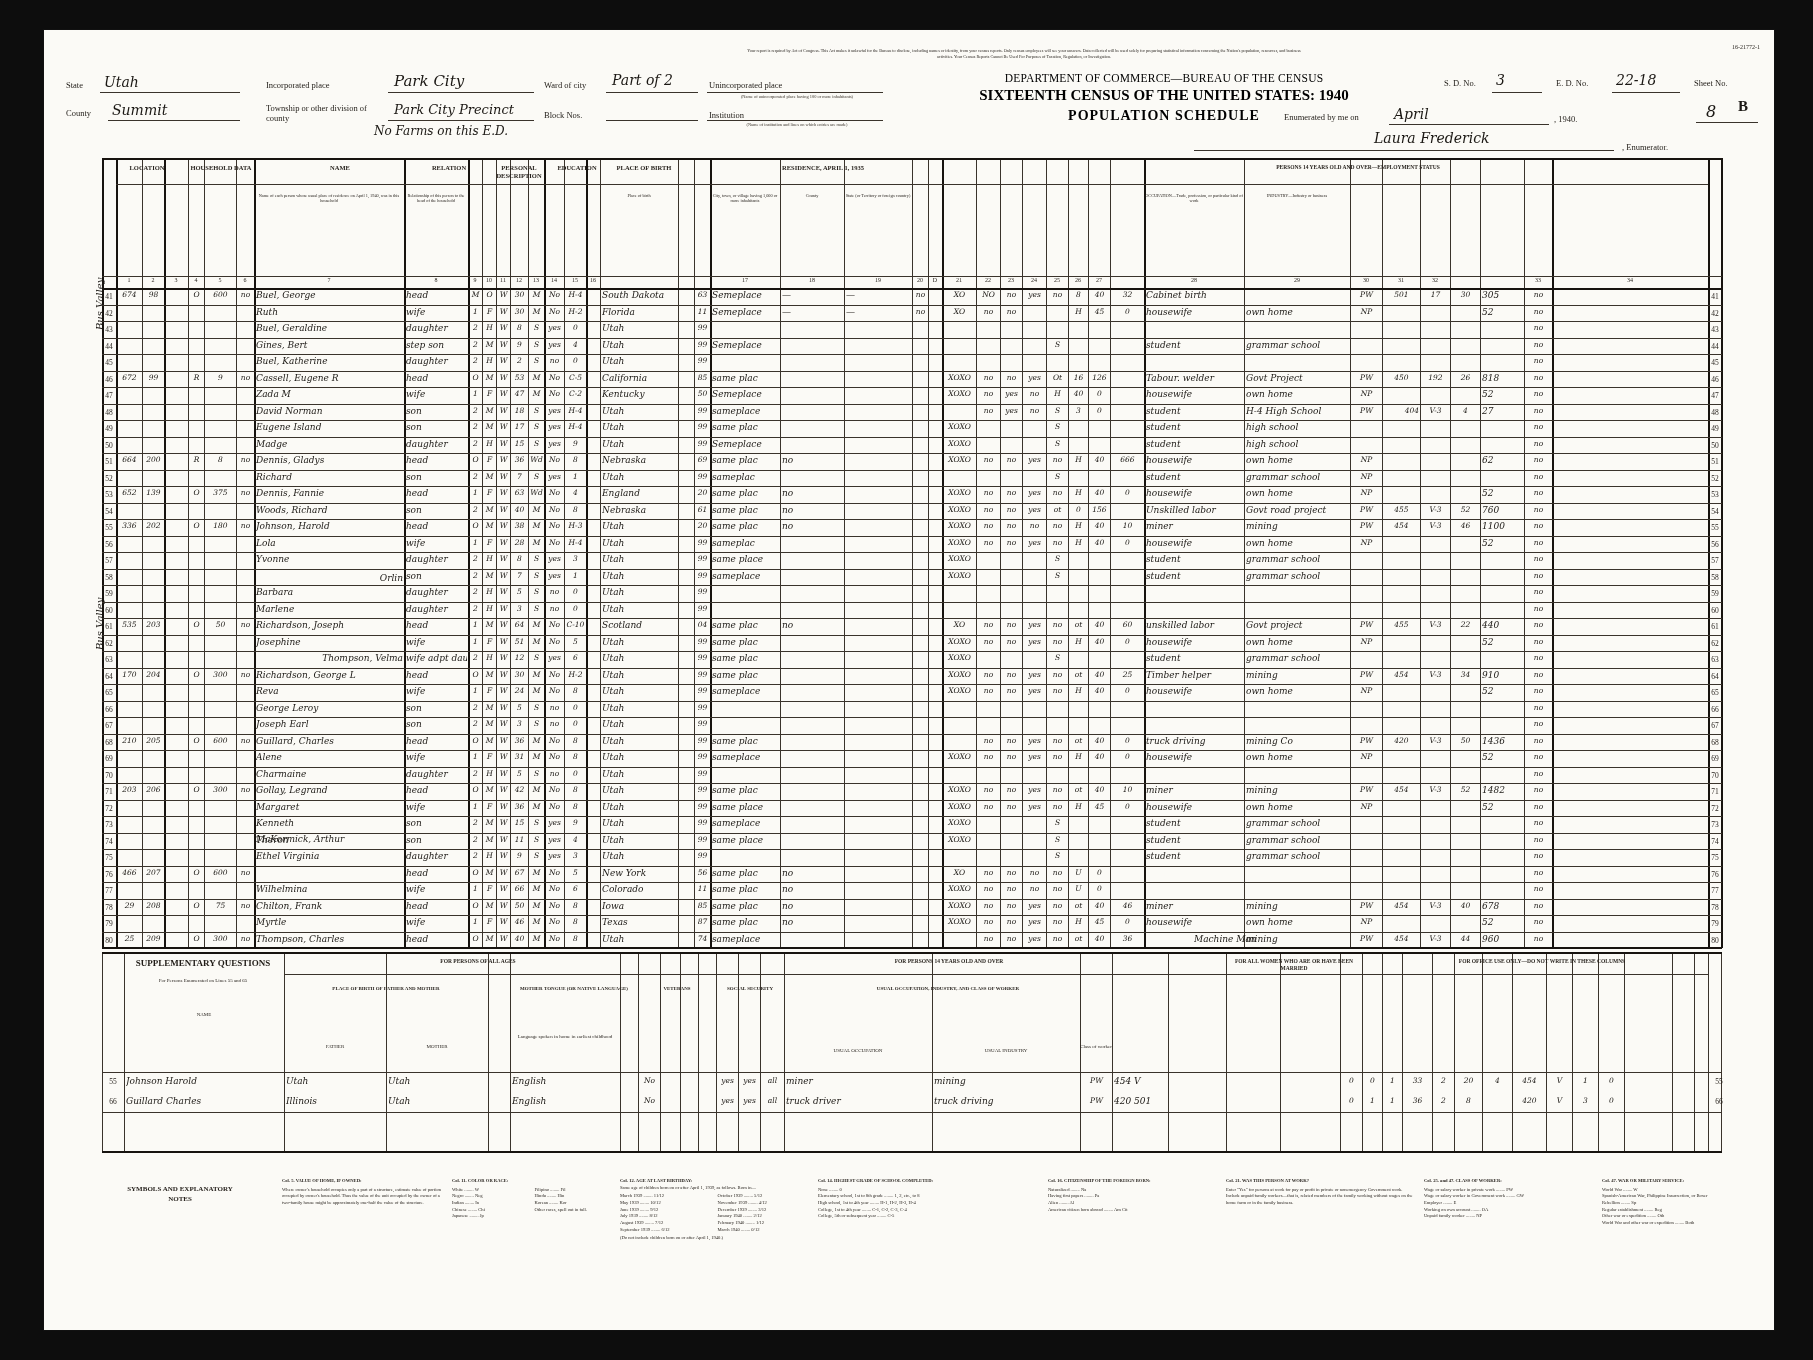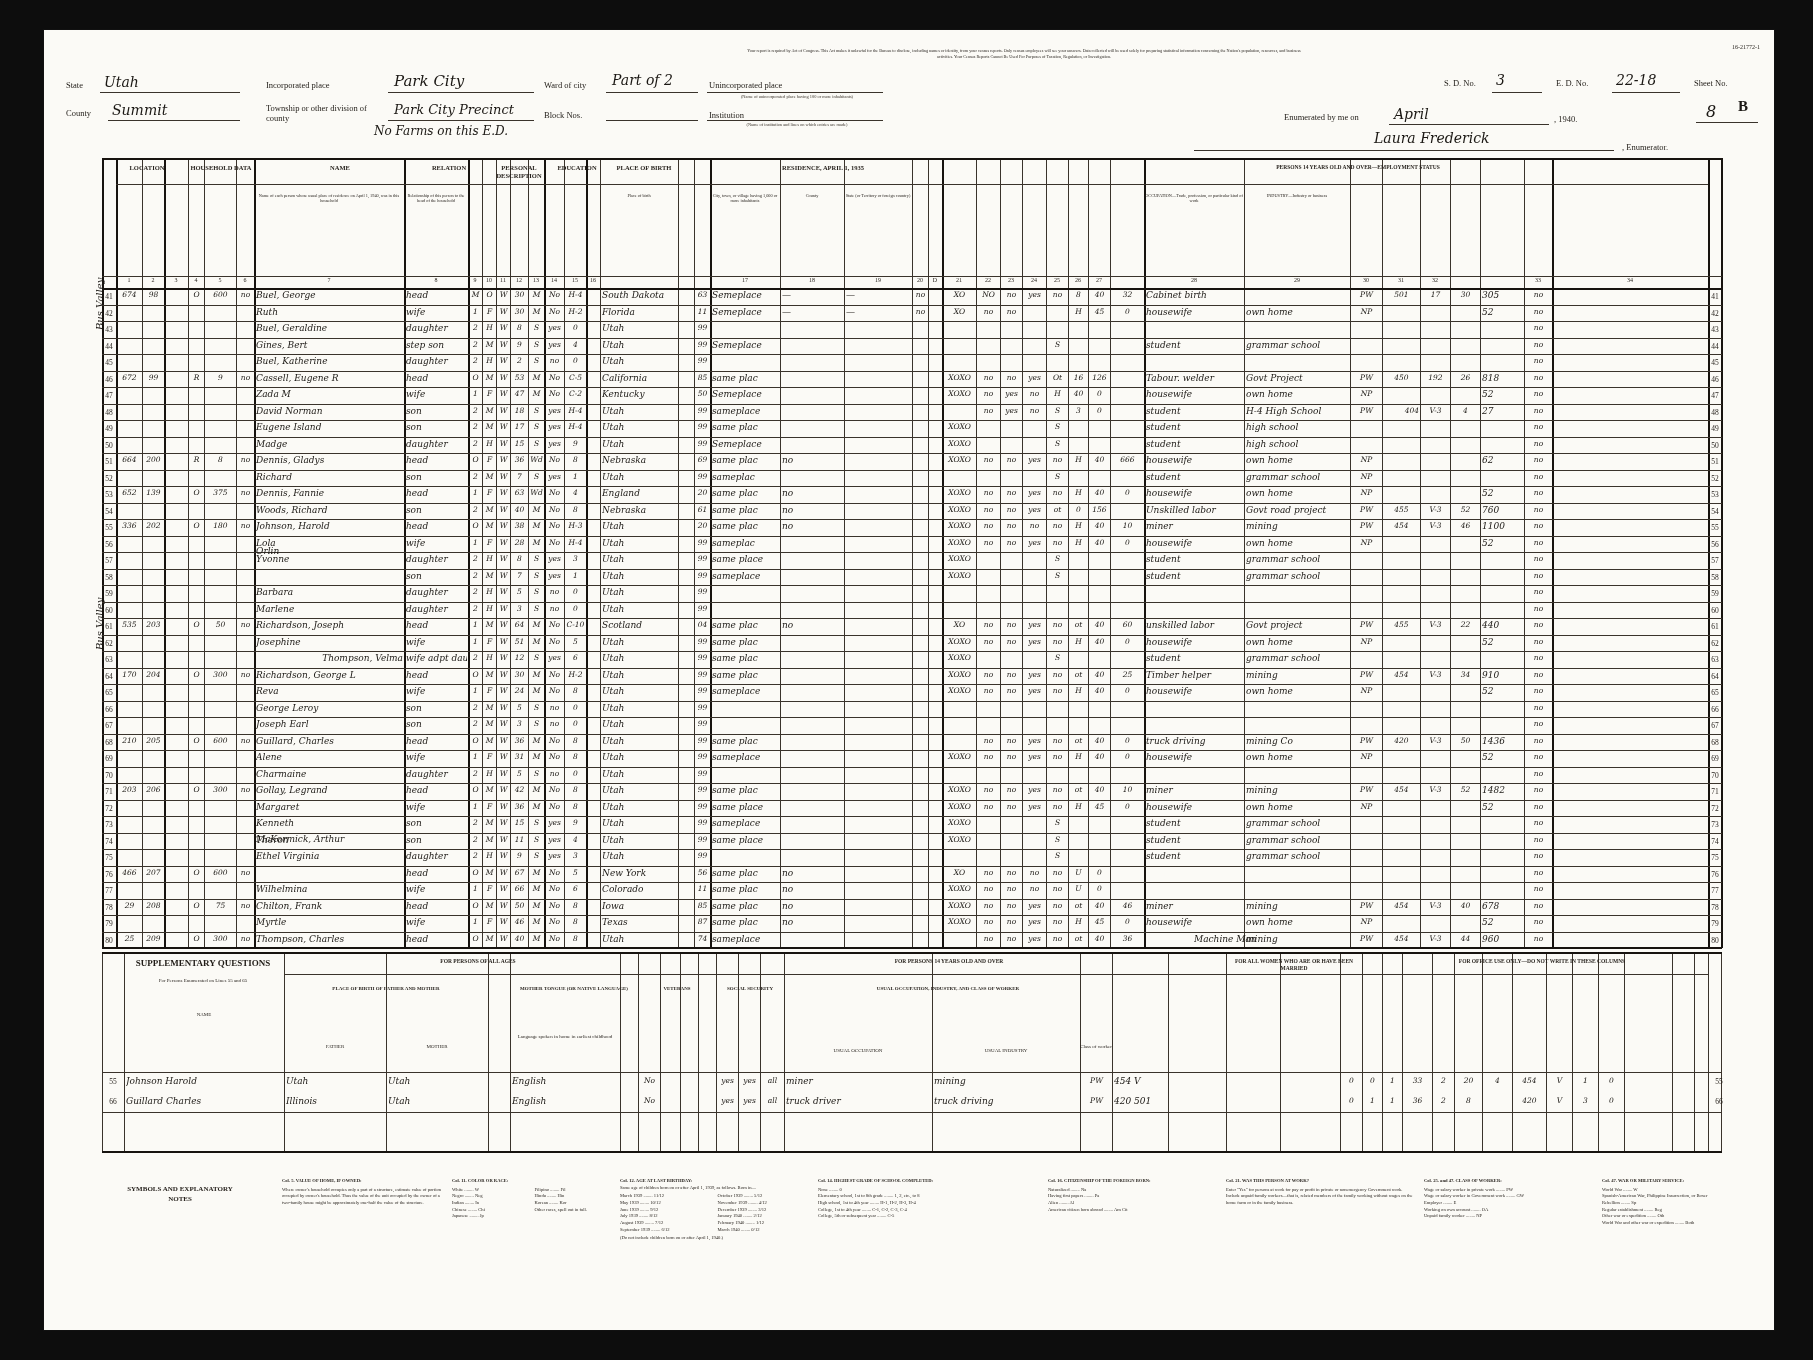--- a/index.html
+++ b/index.html
@@ -43,20 +43,25 @@
 </style>
 </head>
 <body>
 
 <div id="sheet">
   <div id="paper">
 
     <div class="legal">Your report is required by Act of Congress.  This Act makes it unlawful for the Bureau to disclose, including names or identity, from your census reports.  Only census employees will see your answers.  Data collected will be used solely for preparing statistical information concerning the Nation's population, resources, and business activities.  Your Census Reports Cannot Be Used For Purposes of Taxation, Regulation, or Investigation.</div>
     <div class="formno">16-21772-1</div>
 
+    <div class="hdr-title">
+      <div class="l1">DEPARTMENT OF COMMERCE—BUREAU OF THE CENSUS</div>
+      <div class="l2">SIXTEENTH CENSUS OF THE UNITED STATES: 1940</div>
+      <div class="l3">POPULATION SCHEDULE</div>
+    </div>
 
     <div class="abs lbl" style="left:22px;top:50px;">State</div>
     <div class="abs hand" style="left:60px;top:44px;font-size:14px;">Utah</div>
     <div class="rule" style="left:56px;top:62px;width:140px;"></div>
 
     <div class="abs lbl" style="left:22px;top:78px;">County</div>
     <div class="abs hand" style="left:68px;top:72px;font-size:14px;">Summit</div>
     <div class="rule" style="left:64px;top:90px;width:132px;"></div>
 
     <div class="abs lbl" style="left:222px;top:50px;">Incorporated place</div>
@@ -699,21 +704,21 @@
           <div class="cell" style="left: 500px; top: 396px; width: 75px;">Utah</div>
           <div class="cell sm c" style="left: 594px; top: 396px; width: 13px; text-align: center;">99</div>
           <div class="cell" style="left: 610px; top: 396px; width: 67px;">same place</div>
           <div class="cell sm c" style="left: 842px; top: 396px; width: 31px; text-align: center;">XOXO</div>
           <div class="cell sm c" style="left: 946px; top: 396px; width: 19px; text-align: center;">S</div>
           <div class="cell" style="left: 1044px; top: 396px; width: 97px;">student</div>
           <div class="cell" style="left: 1144px; top: 396px; width: 103px;">grammar school</div>
           <div class="cell sm c" style="left: 1424px; top: 396px; width: 25px; text-align: center;">no</div>
           <div class="rowno" style="left: 0px; top: 414.75px; width: 14px;">58</div>
           <div class="rowno" style="left: 1606px; top: 414.75px; width: 14px;">58</div>
-          <div class="cell" style="left: 154px; top: 388px; width: 147px;">Orlin</div>
+          <div class="cell" style="left: 154px; top: 415px; width: 147px; text-align: right;">Orlin</div>
           <div class="cell" style="left: 304px; top: 412.5px; width: 61px;">son</div>
           <div class="cell sm c" style="left: 368px; top: 412.5px; width: 11px; text-align: center;">2</div>
           <div class="cell sm c" style="left: 382px; top: 412.5px; width: 11px; text-align: center;">M</div>
           <div class="cell sm c" style="left: 396px; top: 412.5px; width: 11px; text-align: center;">W</div>
           <div class="cell sm c" style="left: 410px; top: 412.5px; width: 15px; text-align: center;">7</div>
           <div class="cell sm c" style="left: 428px; top: 412.5px; width: 13px; text-align: center;">S</div>
           <div class="cell sm c" style="left: 444px; top: 412.5px; width: 17px; text-align: center;">yes</div>
           <div class="cell sm c" style="left: 464px; top: 412.5px; width: 19px; text-align: center;">1</div>
           <div class="cell" style="left: 500px; top: 412.5px; width: 75px;">Utah</div>
           <div class="cell sm c" style="left: 594px; top: 412.5px; width: 13px; text-align: center;">99</div>

